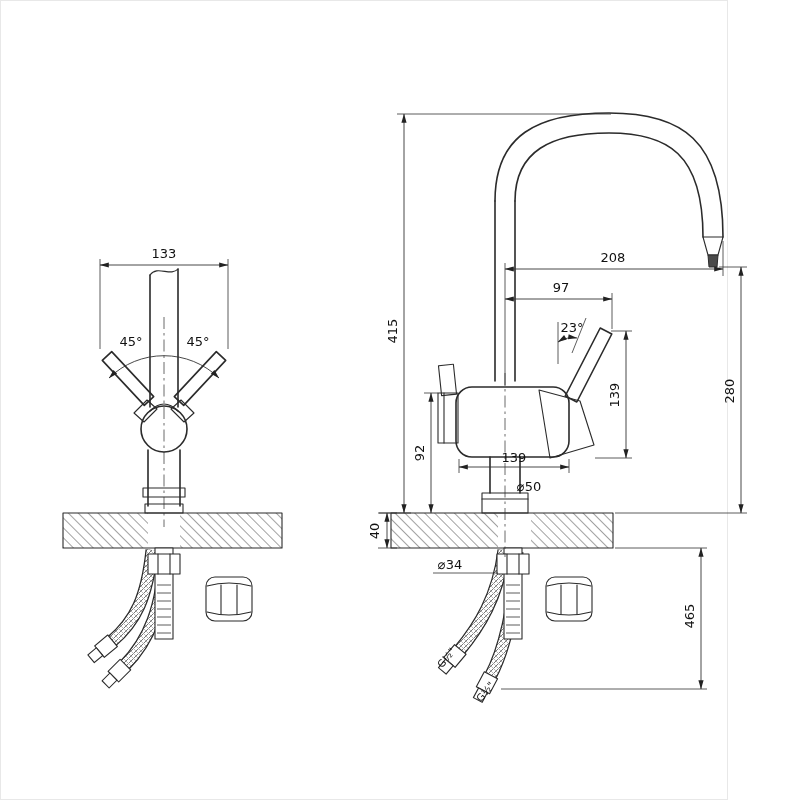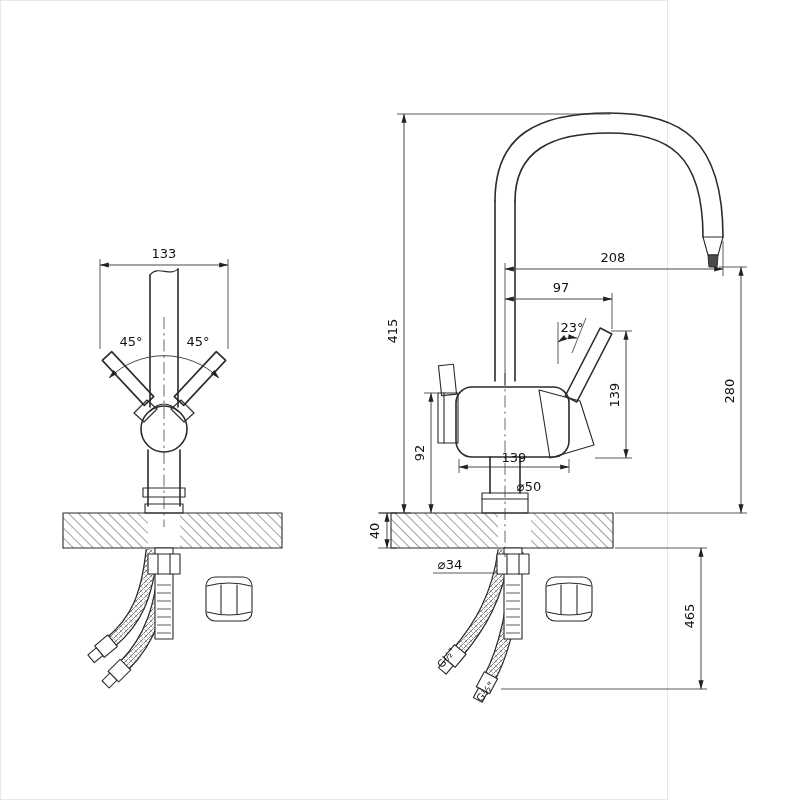--- a/index.html
+++ b/index.html
@@ -1,17 +1,17 @@
 <!DOCTYPE html>
 <html><head>
 <meta charset="utf-8">
 <style>
   html,body { margin:0; padding:0; background:#fff; }
   .canvas {
-    width:668px; height:800px; background:#ffffff;
+    width:728px; height:800px; background:#ffffff;
     position:relative; box-sizing:border-box; border:1px solid #e8e8e8;
     font-family:"DejaVu Sans", sans-serif;
   }
   svg { display:block; }
   .ol  { fill:none; stroke:#2b2b2b; stroke-width:1.6; stroke-linejoin:round; stroke-linecap:round; }
   .ol2 { fill:none; stroke:#2b2b2b; stroke-width:1.1; stroke-linejoin:round; stroke-linecap:round; }
   .olw { fill:#ffffff; stroke:#2b2b2b; stroke-width:1.1; stroke-linejoin:round; }
   .dim { fill:none; stroke:#333333; stroke-width:0.9; }
   .ext { fill:none; stroke:#333333; stroke-width:0.8; }
   .cl  { fill:none; stroke:#444444; stroke-width:0.8; stroke-dasharray:12 4 2.5 4; }

